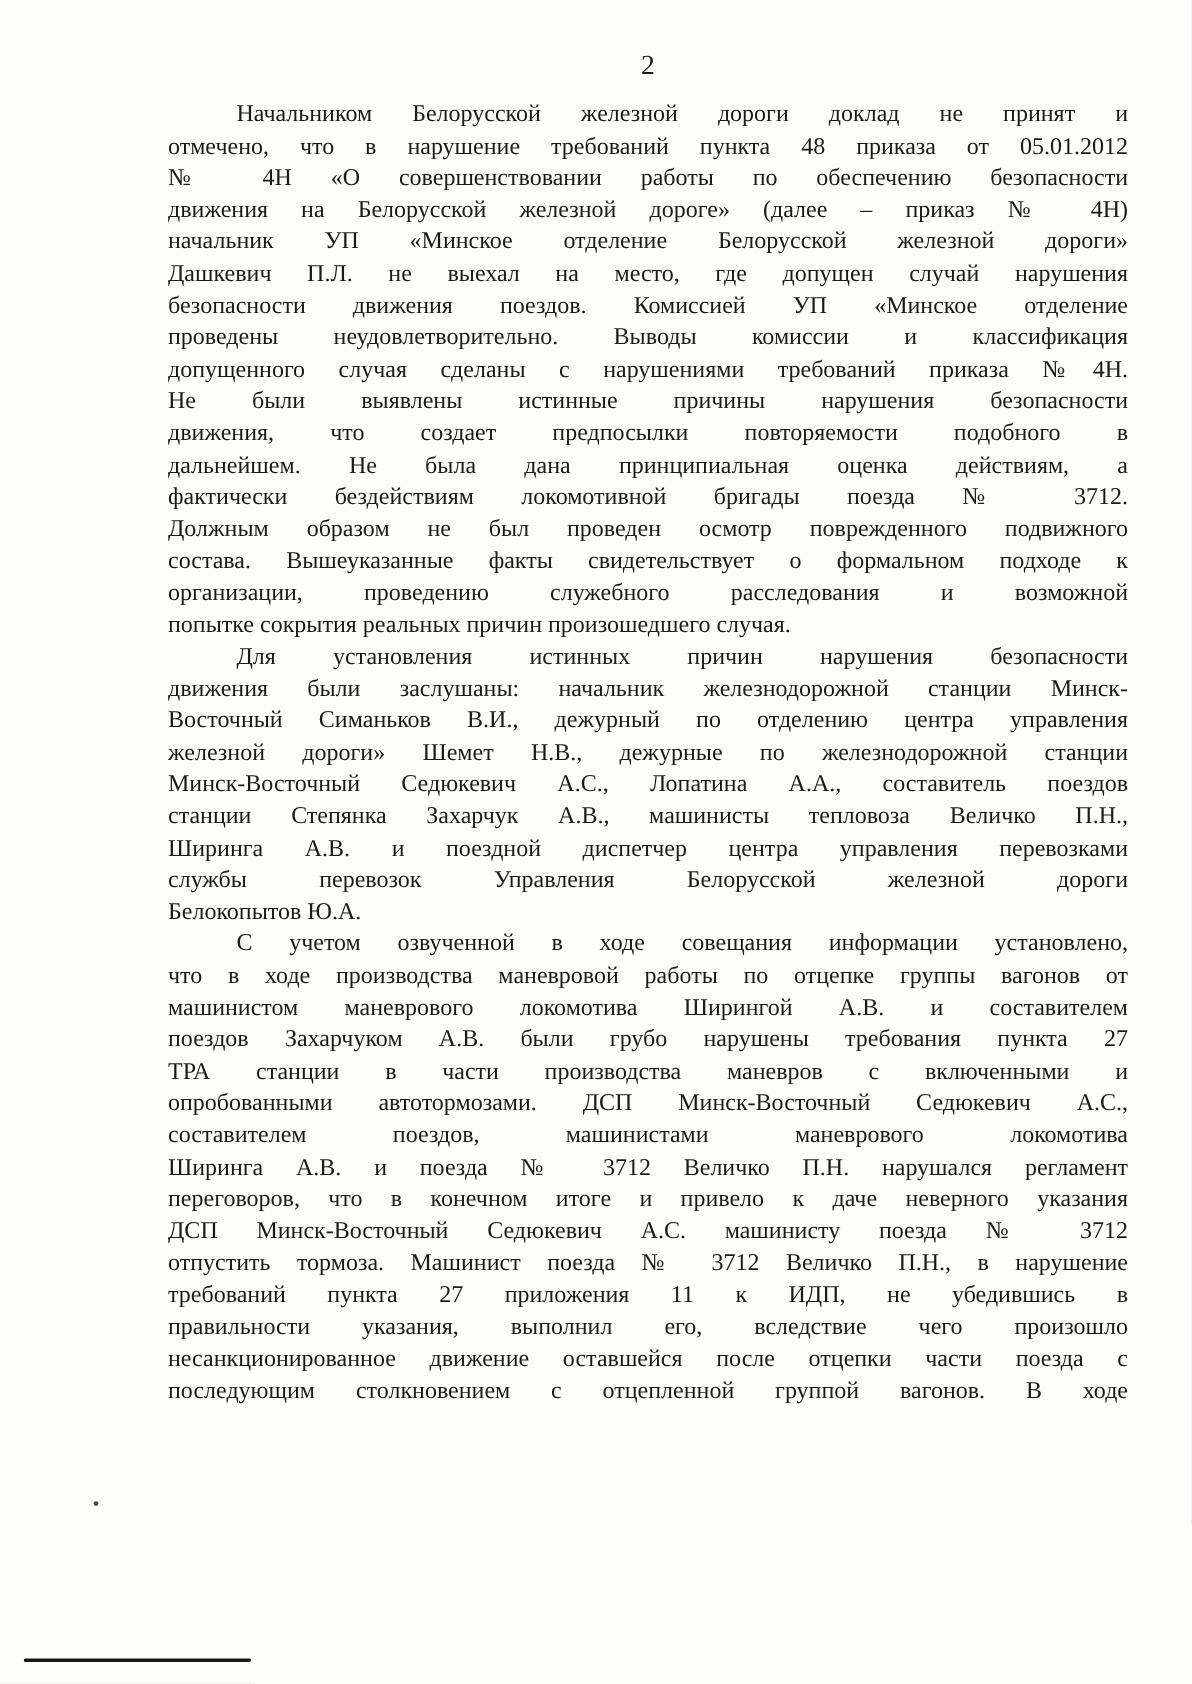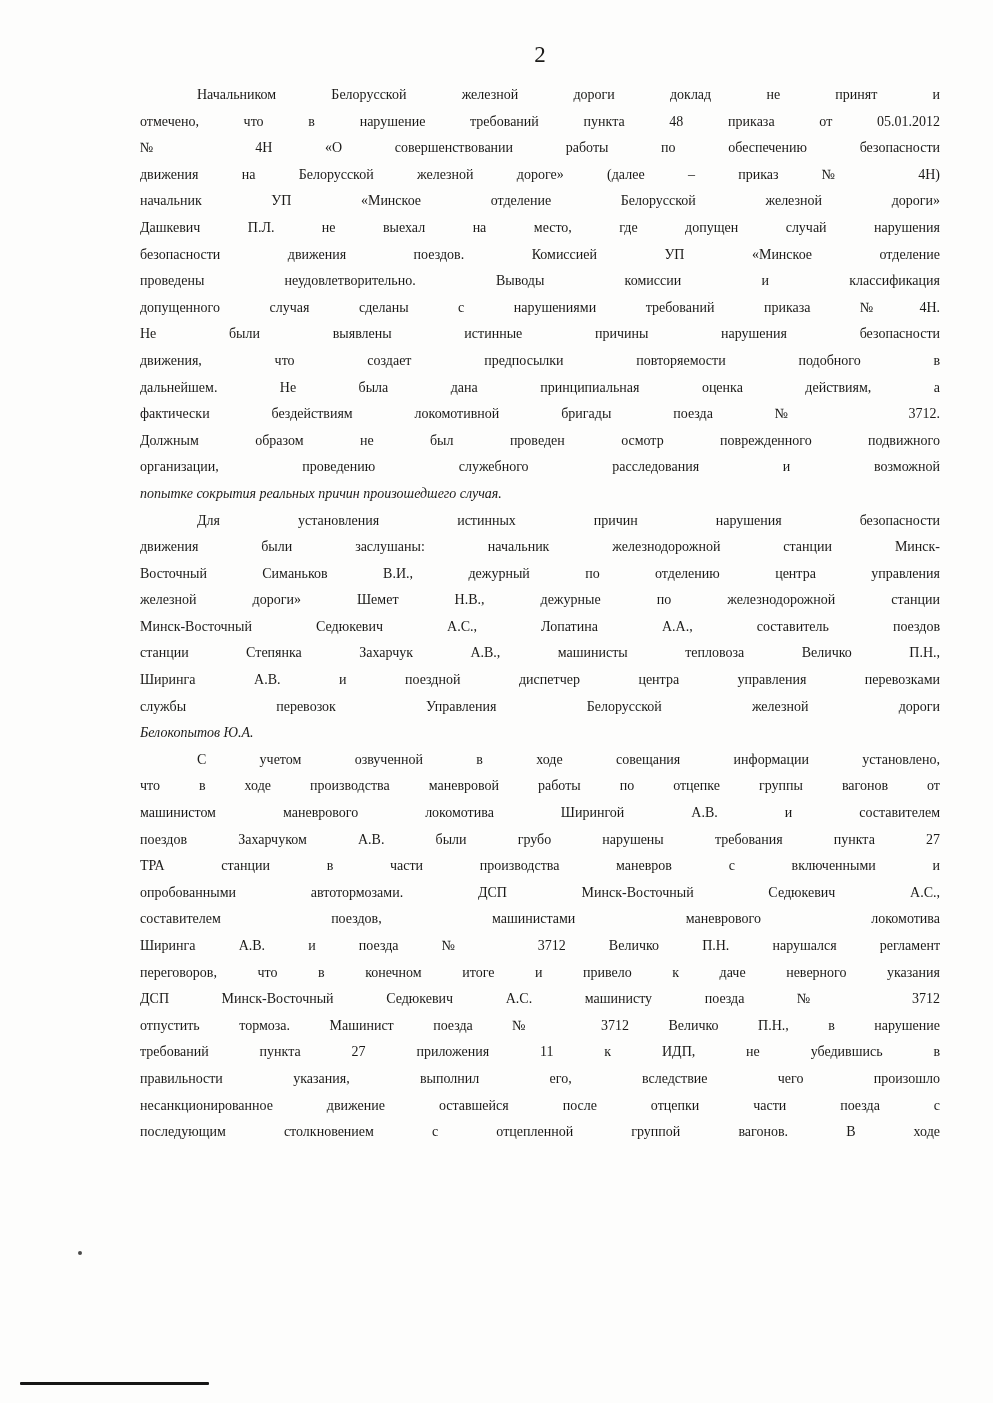--- a/index.html
+++ b/index.html
@@ -28,32 +28,31 @@
   .doc-body {
     position: absolute;
     left: 140px;
     top: 82px;
     width: 800px;
   }
   .para { margin: 0; padding: 0; }
   .line {
     height: 26.6px;
     line-height: 26.6px;
-    font-size: 14px;
+    font-size: 20px;
     text-align: justify;
     text-align-last: justify;
     overflow: hidden;
     white-space: nowrap;
   }
   .line.j { white-space: normal; }
   .line.indent { padding-left: 57px; }
   .line.last {
     text-align: center;
     text-align-last: left;
-    font-style: italic;
   }
   .ink-speck {
     position: absolute;
     left: 78px;
     top: 1251px;
     width: 4px;
     height: 4px;
     border-radius: 50%;
     background: #4a4a4a;
   }
@@ -82,20 +81,21 @@
         <div class="line j">начальник УП «Минское отделение Белорусской железной дороги»</div>
         <div class="line j">Дашкевич П.Л. не выехал на место, где допущен случай нарушения</div>
         <div class="line j">безопасности движения поездов. Комиссией УП «Минское отделение</div>
         <div class="line j">проведены неудовлетворительно. Выводы комиссии и классификация</div>
         <div class="line j">допущенного случая сделаны с нарушениями требований приказа №4Н.</div>
         <div class="line j">Не были выявлены истинные причины нарушения безопасности</div>
         <div class="line j">движения, что создает предпосылки повторяемости подобного в</div>
         <div class="line j">дальнейшем. Не была дана принципиальная оценка действиям, а</div>
         <div class="line j">фактически бездействиям локомотивной бригады поезда № 3712.</div>
         <div class="line j">Должным образом не был проведен осмотр поврежденного подвижного</div>
+        <div class="line j">состава. Вышеуказанные факты свидетельствует о формальном подходе к</div>
         <div class="line j">организации, проведению служебного расследования и возможной</div>
         <div class="line j last">попытке сокрытия реальных причин произошедшего случая.</div>
       </div>
       <div class="para">
         <div class="line j indent">Для установления истинных причин нарушения безопасности</div>
         <div class="line j">движения были заслушаны: начальник железнодорожной станции Минск-</div>
         <div class="line j">Восточный Симаньков В.И., дежурный по отделению центра управления</div>
         <div class="line j">железной дороги» Шемет Н.В., дежурные по железнодорожной станции</div>
         <div class="line j">Минск-Восточный Седюкевич А.С., Лопатина А.А., составитель поездов</div>
         <div class="line j">станции Степянка Захарчук А.В., машинисты тепловоза Величко П.Н.,</div>

